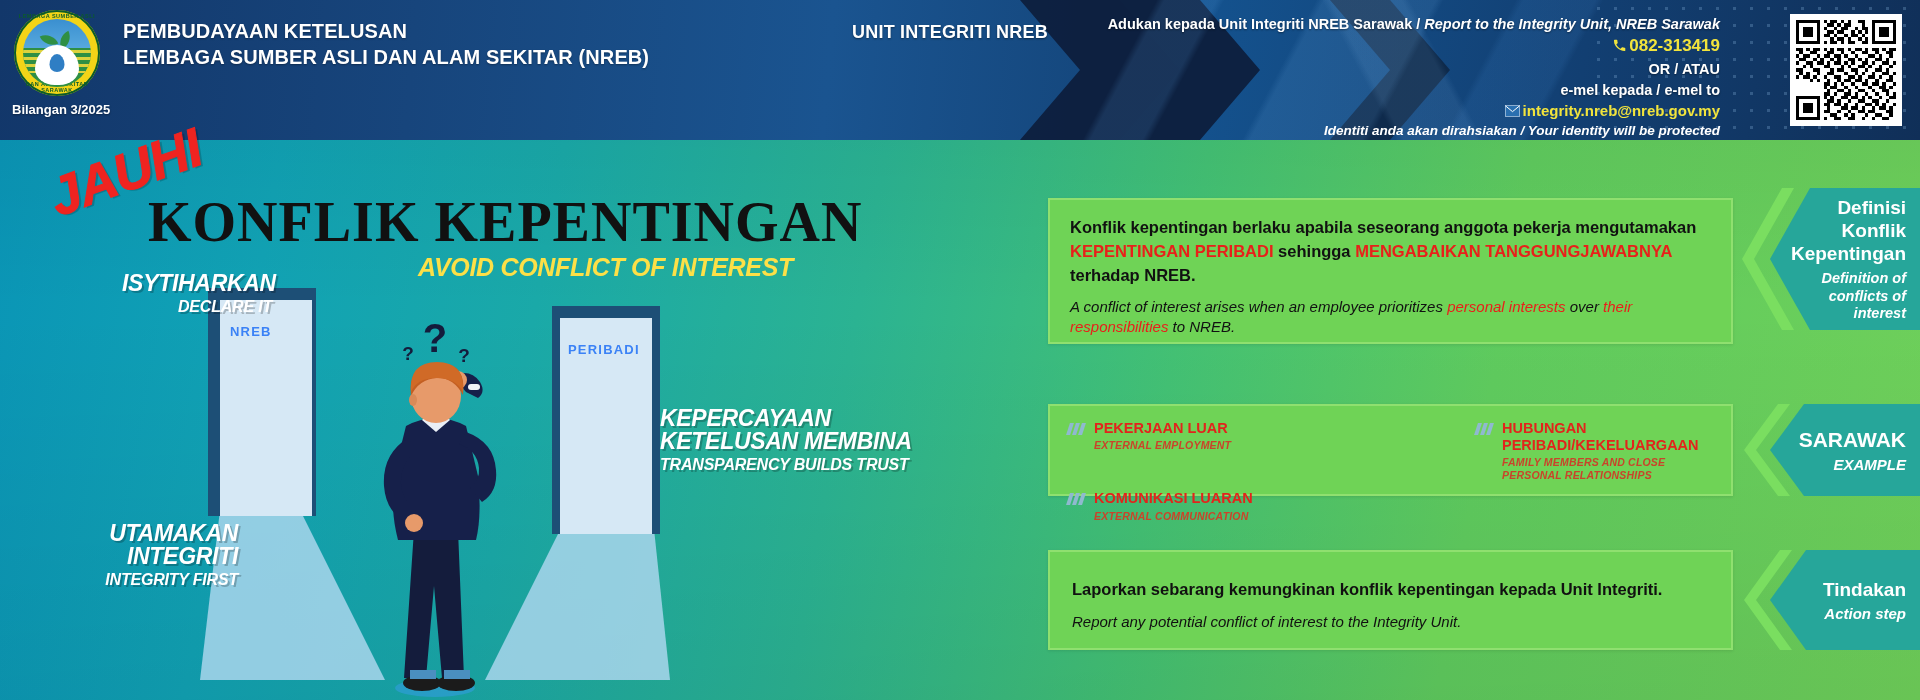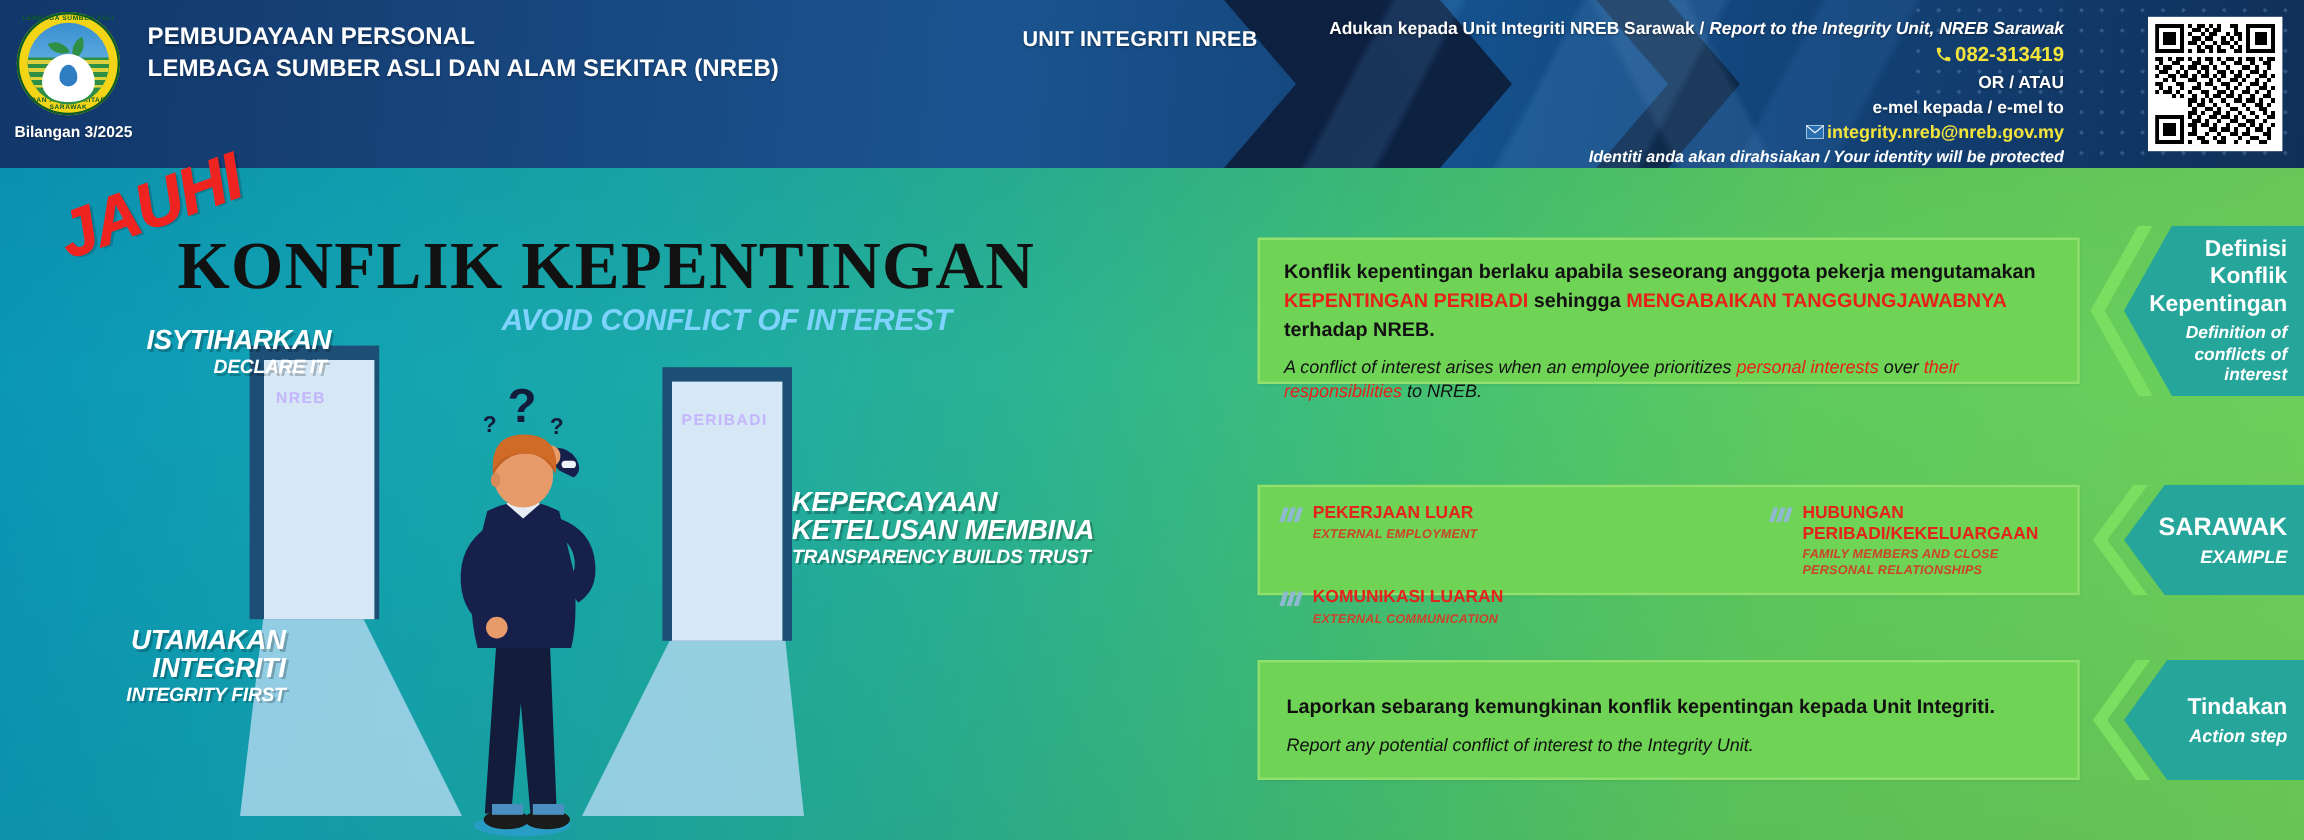--- a/index.html
+++ b/index.html
@@ -84,43 +84,43 @@
            background:linear-gradient(180deg, rgba(0,0,0,.04) 0%, rgba(0,0,0,0) 30%, rgba(0,0,0,.06) 100%); }
 
   
   .jauhi { position:absolute; left:62px; top:166px; color:#ef2420; font-size:54px; font-weight:bold;
            font-style:italic; letter-spacing:-1px; transform:rotate(-20deg); transform-origin:left bottom;
            font-family:"Liberation Sans", sans-serif;
            -webkit-text-stroke:1px #ef2420;
            text-shadow:2px 2px 0 rgba(0,0,0,.18); z-index:5; }
   .maintitle { position:absolute; left:148px; top:190px; color:#111; font-size:56px; font-weight:bold;
                font-family:"Liberation Serif", serif; letter-spacing:1px; white-space:nowrap; z-index:4; }
-  .subtitle { position:absolute; left:418px; top:253px; color:#7dd3fc; font-size:25px; font-weight:bold;
+  .subtitle { position:absolute; left:418px; top:253px; color:#fde047; font-size:25px; font-weight:bold;
               font-style:italic; letter-spacing:-.3px; white-space:nowrap; }
 
   
   .illus { position:absolute; left:200px; top:280px; width:470px; height:420px; }
 
-  .doorword { position:absolute; color:#c4b5fd; font-size:13px; font-weight:bold;
+  .doorword { position:absolute; color:#3b82f6; font-size:13px; font-weight:bold;
               letter-spacing:1.2px; font-family:"Liberation Sans", sans-serif; }
 
   .label-w { position:absolute; color:#fff; font-weight:bold; font-style:italic;
              text-shadow:2px 2px 0 rgba(0,0,0,.22); line-height:1.0; }
   .lbl-main { font-size:23px; letter-spacing:-.3px; }
   .lbl-sub  { font-size:16px; letter-spacing:-.2px; }
 
   
   .panel { position:absolute; background:#6fd356; border:2px solid #8fe06f;
            box-shadow:0 1px 3px rgba(0,0,0,.10); }
   .tab { position:absolute; background:#26a69a; color:#fff;
          display:flex; flex-direction:column; justify-content:center; align-items:flex-end;
          padding-right:14px; }
   .tab-out { position:absolute; background:#7ade60; }
 
-  .p1 { left:1048px; top:198px; width:685px; height:122px; }
+  .p1 { left:1048px; top:198px; width:685px; height:146px; }
   .p1-inner { padding:16px 20px 0 20px; }
   .p1 .ms { color:#111; font-size:16.5px; font-weight:bold; line-height:1.45; }
   .p1 .en { color:#111; font-size:15px; font-style:italic; line-height:1.38; margin-top:9px; }
   .red { color:#e8201a; }
   .red-i { color:#e8201a; font-style:italic; }
 
   .t1 { left:1770px; top:188px; width:150px; height:142px;
         clip-path:polygon(40px 0, 150px 0, 150px 142px, 40px 142px, 0 71px); }
   .t1o { left:1742px; top:188px; width:60px; height:142px;
          clip-path:polygon(40px 0, 52px 0, 12px 71px, 52px 142px, 40px 142px, 0 71px); }
@@ -177,21 +177,21 @@
       <div class="logo-txt-bot">DAN ALAM SEKITAR SARAWAK</div>
       <div class="logo-inner">
         <div class="logo-stripes"></div>
         <div class="logo-leaf"></div>
         <div class="logo-hands"></div>
         <div class="logo-drop"></div>
       </div>
     </div>
 
     <div class="org">
-      <div>PEMBUDAYAAN PERSONAL</div>
+      <div>PEMBUDAYAAN KETELUSAN</div>
       <div>LEMBAGA SUMBER ASLI DAN ALAM SEKITAR (NREB)</div>
     </div>
 
     <div class="bilangan">Bilangan 3/2025</div>
 
     <div class="unit-title">UNIT INTEGRITI NREB</div>
 
     <div class="contact">
       <div class="c-line">
         <span>Adukan kepada Unit Integriti NREB Sarawak</span>

